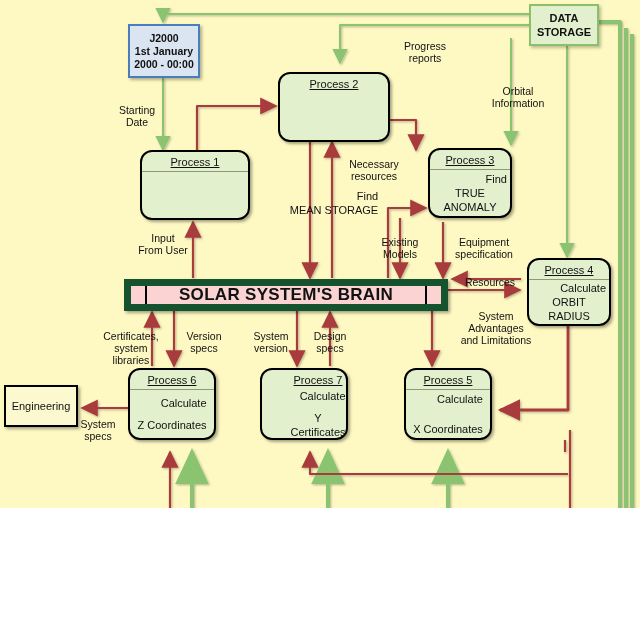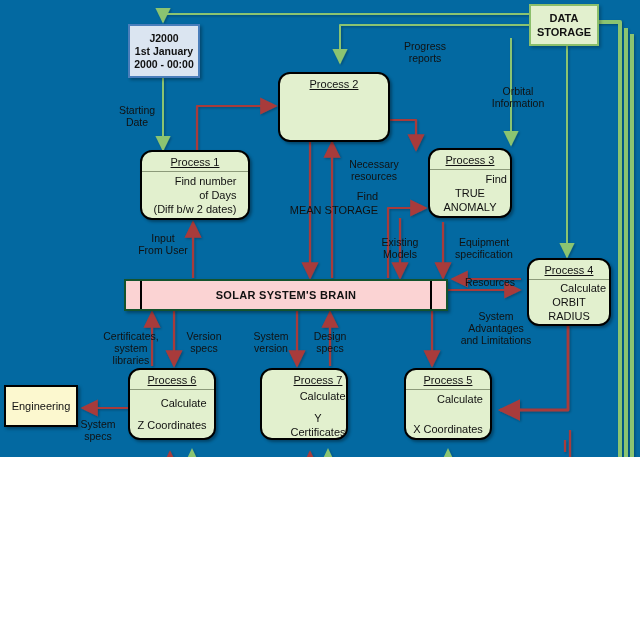--- a/index.html
+++ b/index.html
@@ -1,17 +1,17 @@
 <!DOCTYPE html>
 <html><head>
 <meta charset="utf-8">
 <style>
   html,body{margin:0;padding:0;background:#ffffff;}
   body{width:640px;height:636px;font-family:"Liberation Sans",sans-serif;}
-  #stage{position:relative;width:640px;height:457px;overflow:hidden;background:#0369a1;}
+  #stage{position:relative;width:640px;height:508px;overflow:hidden;background:#fef9c3;}
   svg.wires{position:absolute;left:0;top:0;width:640px;height:636px;}
 
   .node{position:absolute;box-sizing:border-box;}
 
   .proc{
     background:#e2f0ce;border:2.5px solid #000;border-radius:12px;
     box-shadow:2px 2px 3px rgba(0,0,0,.35);
     display:flex;flex-direction:column;align-items:center;
   }
   .proc .ttl{
@@ -39,24 +39,24 @@
   }
 
   .entity{
     background:#fcf8cf;border:2px solid #000;
     display:flex;align-items:center;justify-content:center;
     font-size:11px;color:#111;text-align:center;
     box-shadow:2px 2px 3px rgba(0,0,0,.35);
   }
 
   .brain{
-    background:#fbd3d3;border:2px solid #14532d;
+    background:#fbd3d3;border:7px solid #14532d;
     box-shadow:2px 2px 3px rgba(0,0,0,.35);
     display:flex;align-items:center;justify-content:center;
-    font-size:11px;font-weight:bold;letter-spacing:.3px;color:#111;
+    font-size:17px;font-weight:bold;letter-spacing:.3px;color:#111;
   }
   .brain .div{position:absolute;top:0;bottom:0;width:2px;background:#000;}
 
   .lbl{
     position:absolute;font-size:10.5px;line-height:12px;color:#111;
     text-align:center;white-space:pre;
   }
 </style>
 </head>
 <body>
@@ -152,25 +152,20 @@
     <div class="sep"></div>
     <div class="body">
       <span>Find</span>
       <span>MEAN STORAGE</span>
     </div>
   </div>
 
   <div class="node proc" style="left:140px;top:150px;width:110px;height:70px;">
     <div class="ttl">Process 1</div>
     <div class="sep"></div>
-    <div class="body">
-      <span>Find number</span>
-      <span>of Days</span>
-      <span>(Diff b/w 2 dates)</span>
-    </div>
   </div>
 
   <div class="node proc" style="left:428px;top:148px;width:84px;height:70px;">
     <div class="ttl">Process 3</div>
     <div class="sep"></div>
     <div class="body">
       <span>Find</span>
       <span>TRUE ANOMALY</span>
     </div>
   </div>

